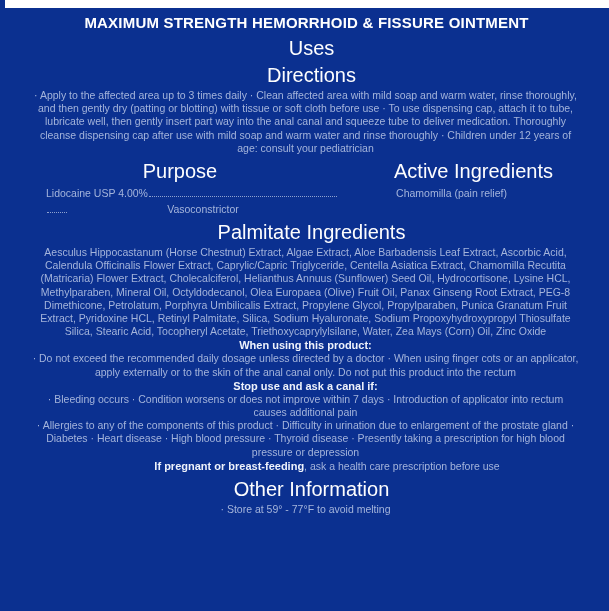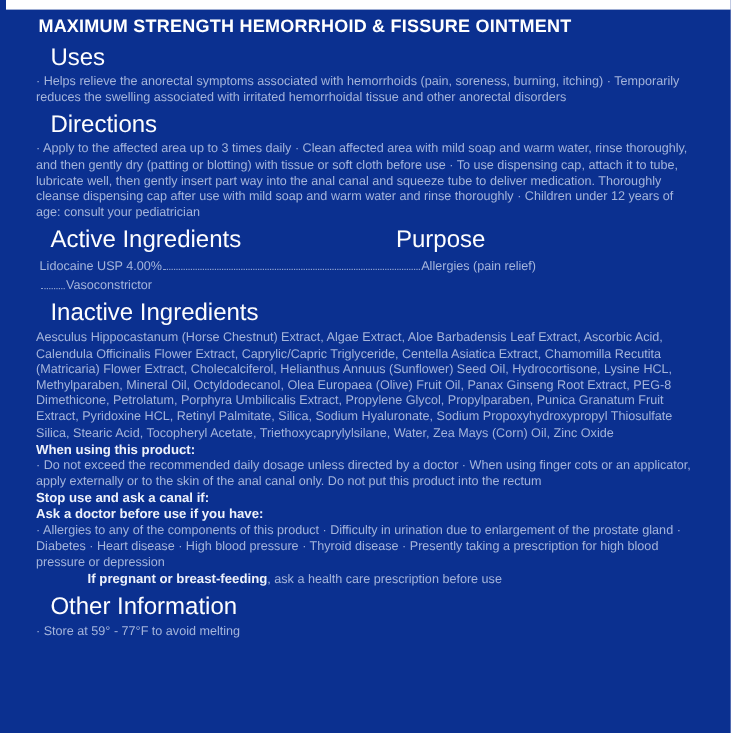--- a/index.html
+++ b/index.html
@@ -28,20 +28,21 @@
     background: #ffffff;
   }
   .content {
     position: absolute;
     top: 8px;
     left: 0;
     right: 0;
     bottom: 0;
     padding: 4px 28px 0 30px;
     box-sizing: border-box;
+    text-align: center;
   }
   .product-title {
     color: #ffffff;
     font-size: 15px;
     font-weight: 700;
     letter-spacing: 0.2px;
     line-height: 18px;
     margin: 2px 0 2px 2px;
   }
   .section-heading {
@@ -91,21 +92,21 @@
   }
   .ai-heading-row {
     display: grid;
     grid-template-columns: 1fr 227px;
     align-items: baseline;
   }
   .purpose-heading {
     margin-left: -24px;
   }
   .ai-row {
-    margin: 1px 3px;
+    margin: 1px 16px;
   }
   .ai-name, .ai-purpose {
     color: #a4b4db;
     font-size: 10.5px;
     line-height: 14.5px;
     white-space: nowrap;
   }
   .ai-leader {
     border-bottom: 1.5px dotted #8fa2cf;
     margin: 0 1px 3px 1px;
@@ -118,54 +119,53 @@
 
 <div class="label-bg"></div>
 <div class="top-strip"></div>
 
 <div class="content">
 
   <div class="product-title">MAXIMUM STRENGTH HEMORRHOID &amp; FISSURE OINTMENT</div>
 
   <div>
     <div class="section-heading">Uses</div>
-    <p class="body-text">· Helps relieve the anorectal symptoms associated with hemorrhoids (pain, soreness, burning, itching) · Temporarily reduces the swelling associated with irritated hemorrhoidal tissue and other anorectal disorders</p>
   </div>
 
   <div>
     <div class="section-heading">Directions</div>
     <p class="body-text">· Apply to the affected area up to 3 times daily · Clean affected area with mild soap and warm water, rinse thoroughly, and then gently dry (patting or blotting) with tissue or soft cloth before use · To use dispensing cap, attach it to tube, lubricate well, then gently insert part way into the anal canal and squeeze tube to deliver medication. Thoroughly cleanse dispensing cap after use with mild soap and warm water and rinse thoroughly · Children under 12 years of age: consult your pediatrician</p>
   </div>
 
   <div>
     <div class="ai-heading-row">
+      <div class="section-heading purpose-heading">Purpose</div>
       <div class="section-heading">Active Ingredients</div>
-      <div class="section-heading purpose-heading">Purpose</div>
     </div>
     <div class="ai-grid ai-row">
       <span class="ai-name">Lidocaine USP 4.00%</span>
       <span class="ai-leader"></span>
-      <span class="ai-purpose">Allergies (pain relief)</span>
+      <span class="ai-purpose">Chamomilla (pain relief)</span>
     </div>
     <div class="ai-grid ai-row">
       <span class="ai-leader"></span>
       <span class="ai-purpose">Vasoconstrictor</span>
     </div>
   </div>
 
   <div>
-    <div class="section-heading">Inactive Ingredients</div>
+    <div class="section-heading">Palmitate Ingredients</div>
     <p class="body-text">Aesculus Hippocastanum (Horse Chestnut) Extract, Algae Extract, Aloe Barbadensis Leaf Extract, Ascorbic Acid, Calendula Officinalis Flower Extract, Caprylic/Capric Triglyceride, Centella Asiatica Extract, Chamomilla Recutita (Matricaria) Flower Extract, Cholecalciferol, Helianthus Annuus (Sunflower) Seed Oil, Hydrocortisone, Lysine HCL, Methylparaben, Mineral Oil, Octyldodecanol, Olea Europaea (Olive) Fruit Oil, Panax Ginseng Root Extract, PEG-8 Dimethicone, Petrolatum, Porphyra Umbilicalis Extract, Propylene Glycol, Propylparaben, Punica Granatum Fruit Extract, Pyridoxine HCL, Retinyl Palmitate, Silica, Sodium Hyaluronate, Sodium Propoxyhydroxypropyl Thiosulfate Silica, Stearic Acid, Tocopheryl Acetate, Triethoxycaprylylsilane, Water, Zea Mays (Corn) Oil, Zinc Oxide</p>
   </div>
 
   <div class="warnings-block">
     <p class="sub-heading">When using this product:</p>
     <p class="body-text">· Do not exceed the recommended daily dosage unless directed by a doctor · When using finger cots or an applicator, apply externally or to the skin of the anal canal only. Do not put this product into the rectum</p>
     <p class="sub-heading">Stop use and ask a canal if:</p>
-    <p class="sub-heading">Ask a doctor before use if you have:</p>
+    <p class="body-text">· Bleeding occurs · Condition worsens or does not improve within 7 days · Introduction of applicator into rectum causes additional pain</p>
     <p class="body-text">· Allergies to any of the components of this product · Difficulty in urination due to enlargement of the prostate gland · Diabetes · Heart disease · High blood pressure · Thyroid disease · Presently taking a prescription for high blood pressure or depression</p>
     <p class="mixed-line"><span class="bold-lead">If pregnant or breast-feeding</span><span>, ask a health care prescription before use</span></p>
   </div>
 
   <div>
     <div class="section-heading">Other Information</div>
     <p class="body-text">· Store at 59° - 77°F to avoid melting</p>
   </div>
 
 </div>

